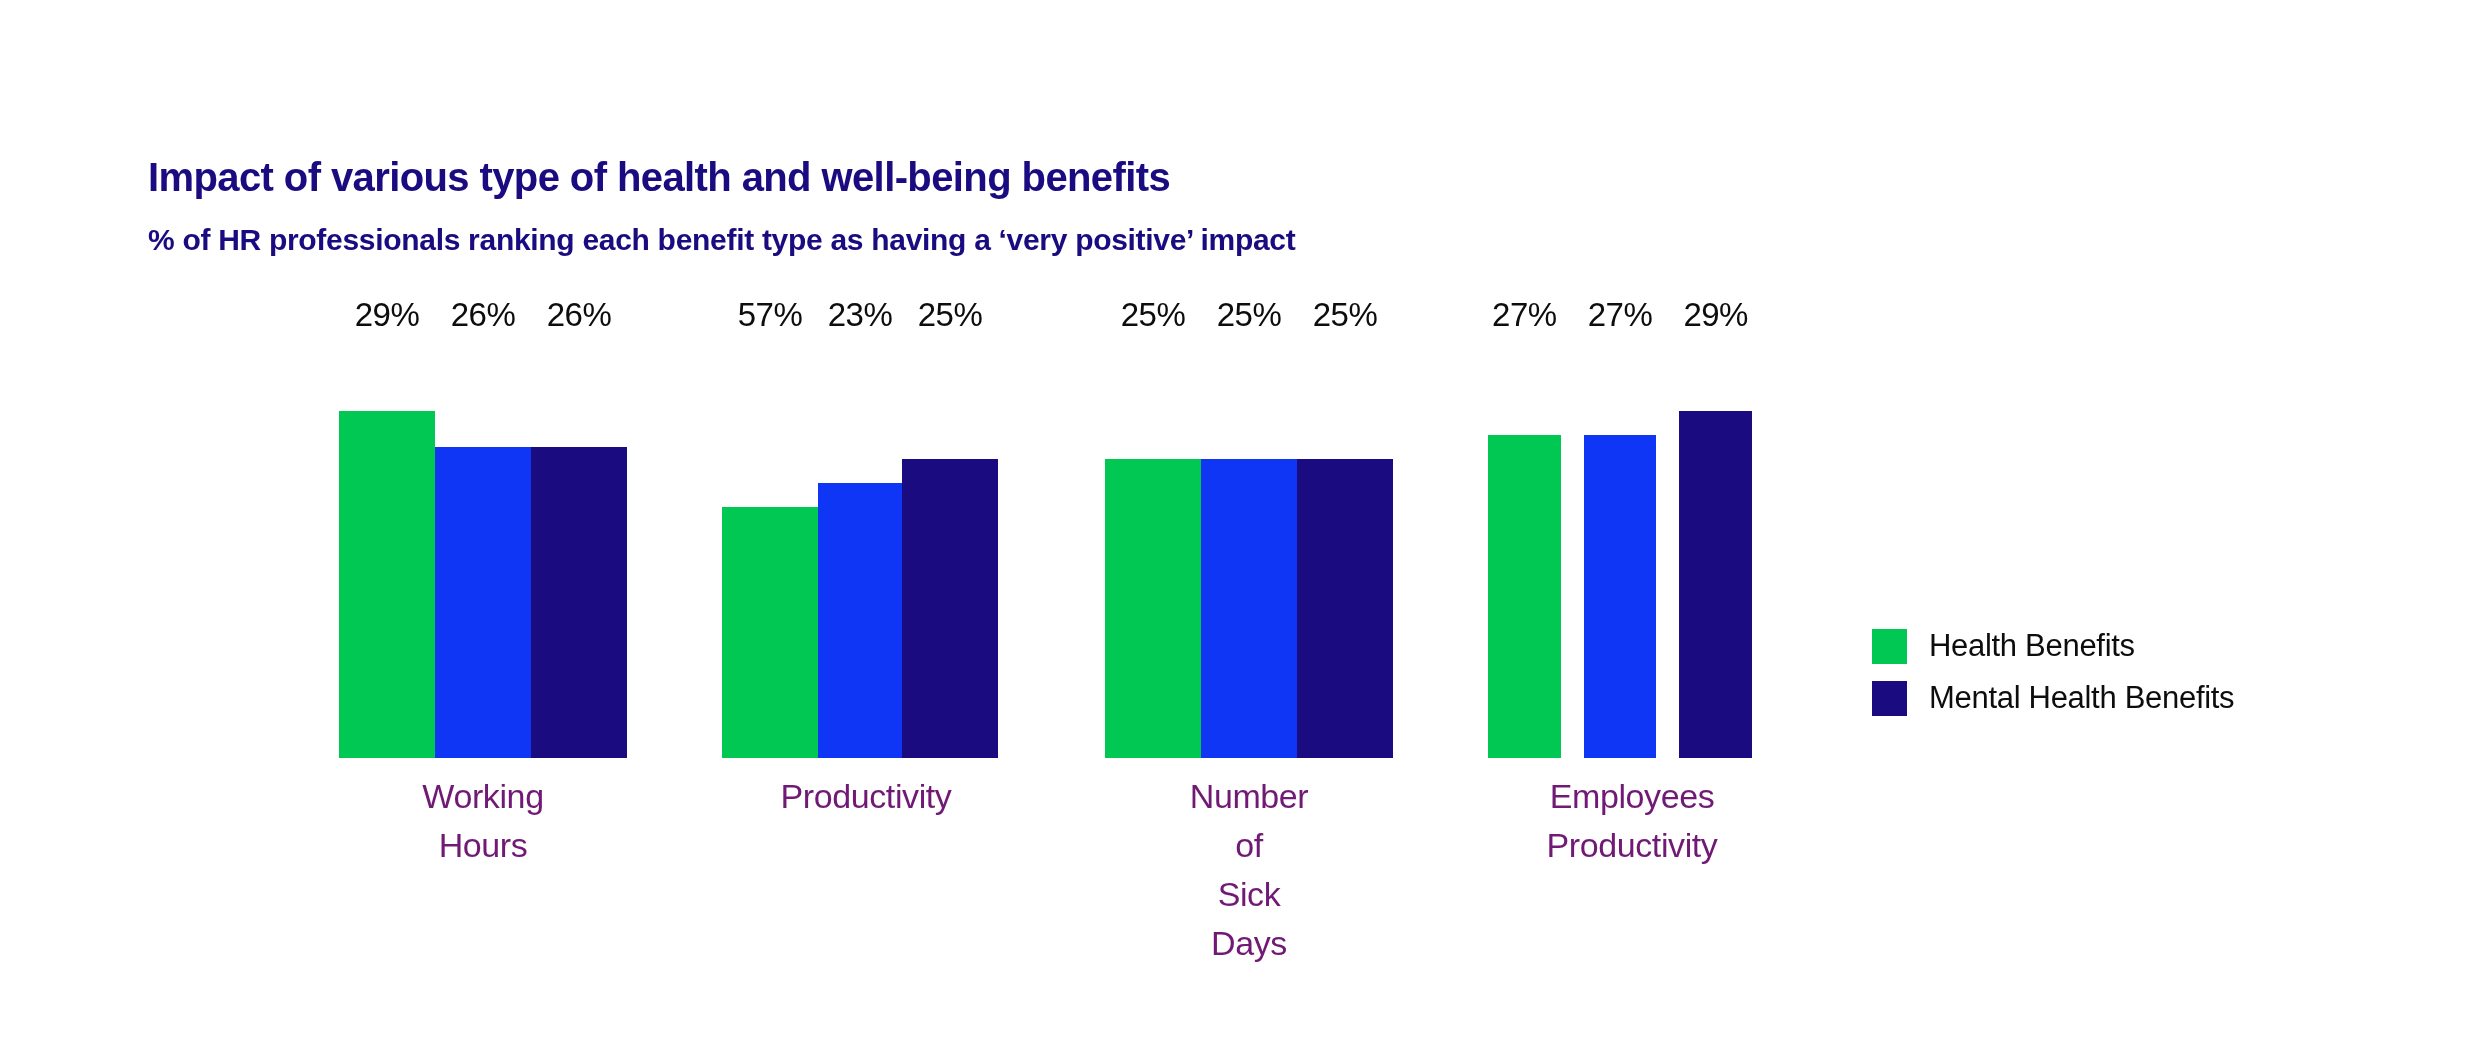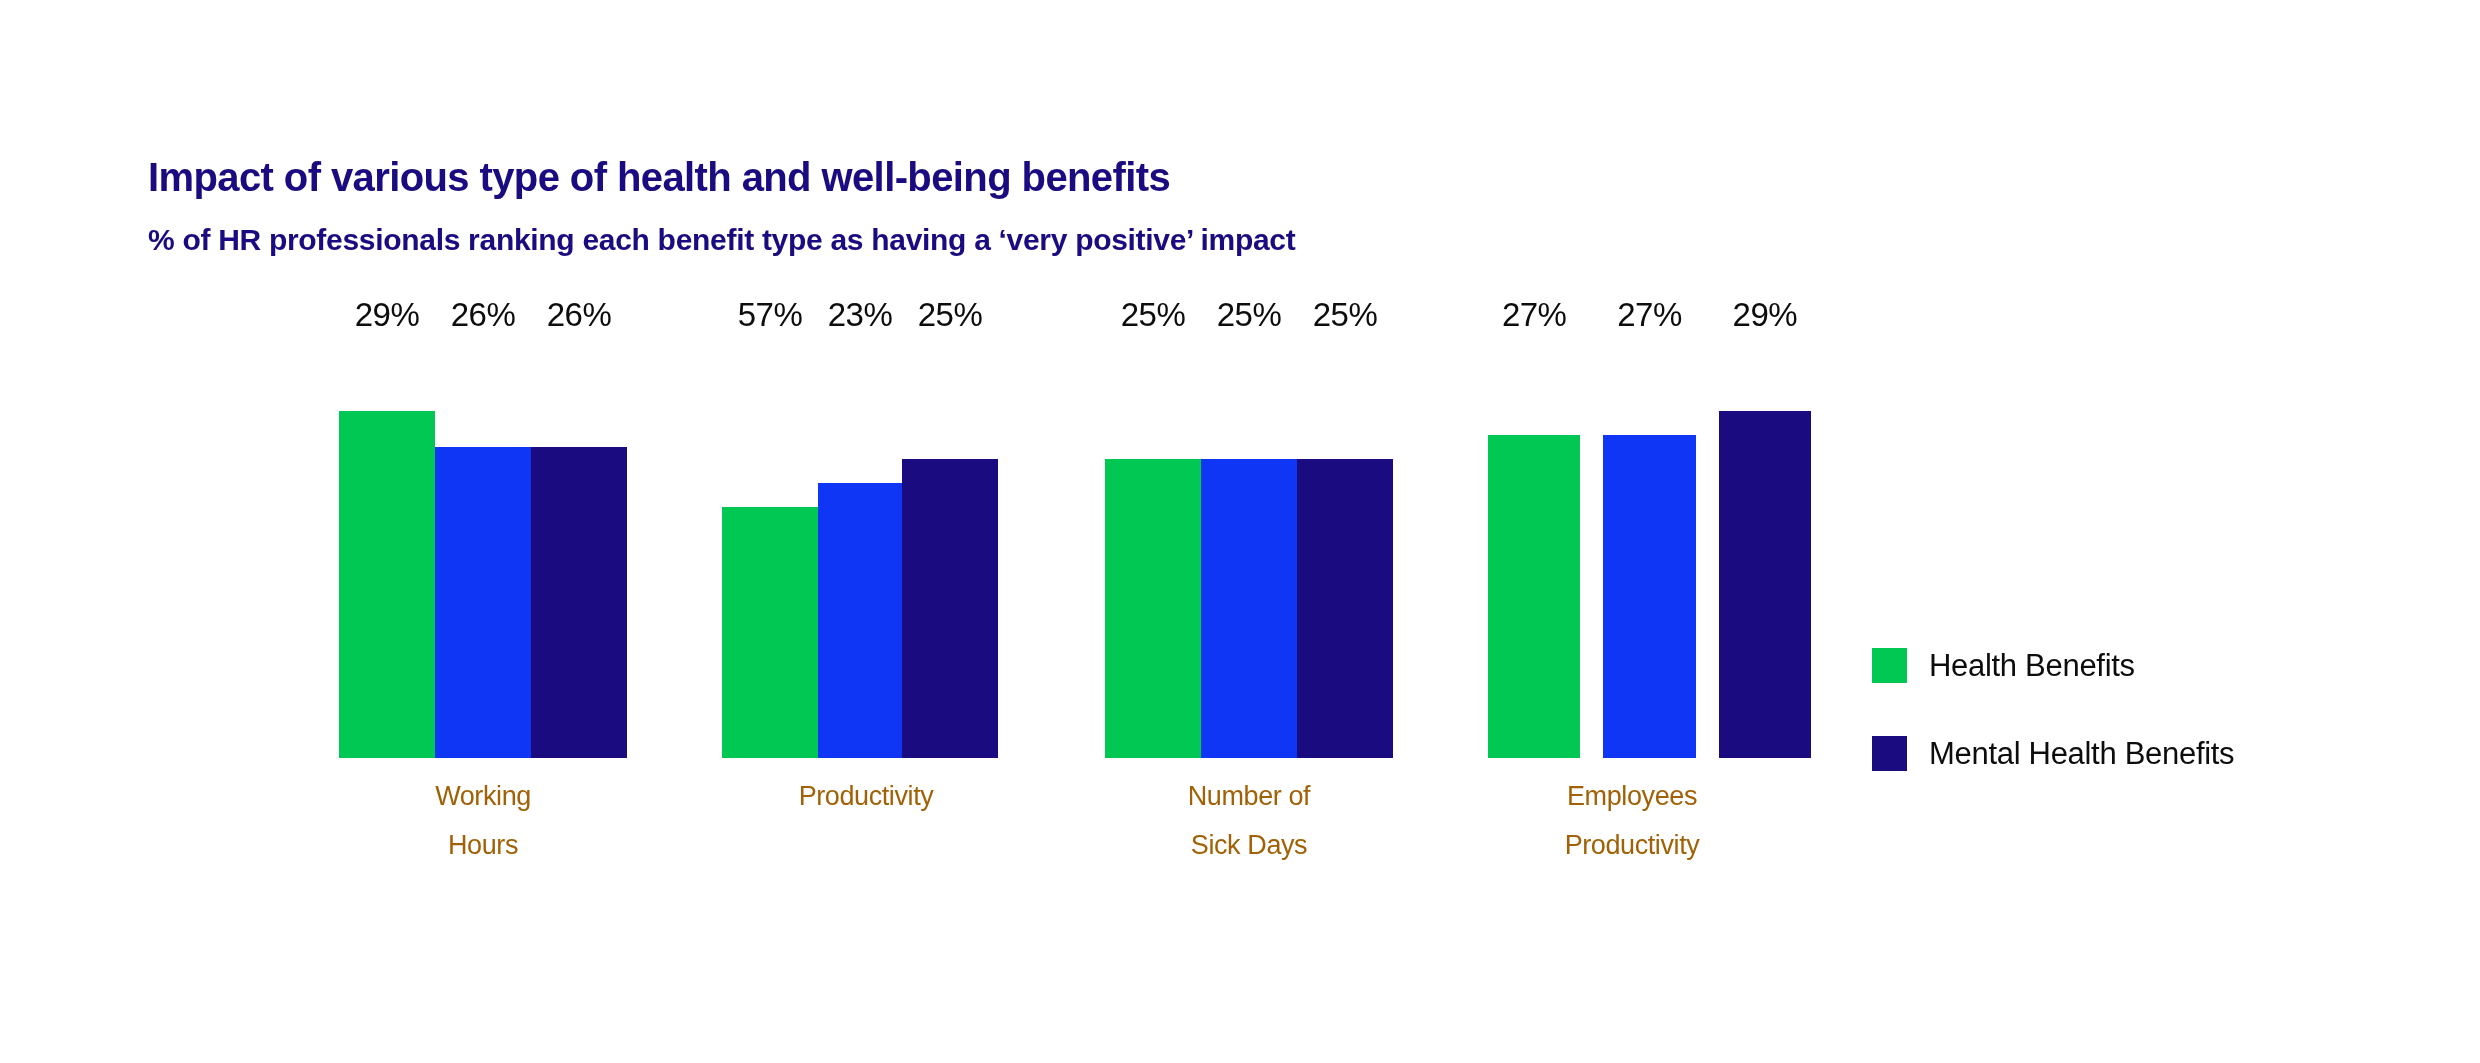--- a/index.html
+++ b/index.html
@@ -102,38 +102,37 @@
     letter-spacing: -0.5px;
   }
 
   .group-label {
     position: absolute;
     top: 772px;
     left: 50%;
     transform: translateX(-50%);
     text-align: center;
     font-family: "Liberation Sans", sans-serif;
-    font-size: 27px;
+    font-size: 34px;
     line-height: 49px;
-    color: #a16207;
+    color: #701a75;
     white-space: pre-line;
     letter-spacing: -0.4px;
   }
 
   
   #legend {
     position: absolute;
     left: 1872px;
     top: 612px;
   }
   .legend-row {
     display: flex;
-    align-items: flex-start;
+    align-items: flex-end;
     height: 52px;
-    margin-top: 36px;
   }
   .legend-swatch {
     width: 35px;
     height: 35px;
     flex: 0 0 35px;
   }
   .legend-label {
     margin-left: 22px;
     font-family: "Liberation Sans", sans-serif;
     font-size: 31px;
@@ -200,21 +199,21 @@
           </div>
           <div class="bar-wrap" style="width: 96px;">
             <span class="bar-value">25%</span>
             <div class="bar" style="height: 298.75px; background: rgb(26, 12, 128);"></div>
           </div>
         </div>
         <div class="group-label">Number of
 Sick Days</div>
       </div>
       <div class="bar-group" style="left: 1488px; width: 288px;">
-        <div class="bars" style="width: 323px; gap: 23px;">
+        <div class="bars" style="width: 264px; gap: 23px;">
           <div class="bar-wrap" style="width: 96px;">
             <span class="bar-value">27%</span>
             <div class="bar" style="height: 322.65px; background: rgb(0, 200, 83);"></div>
           </div>
           <div class="bar-wrap" style="width: 96px;">
             <span class="bar-value">27%</span>
             <div class="bar" style="height: 322.65px; background: rgb(15, 54, 245);"></div>
           </div>
           <div class="bar-wrap" style="width: 96px;">
             <span class="bar-value">29%</span>

